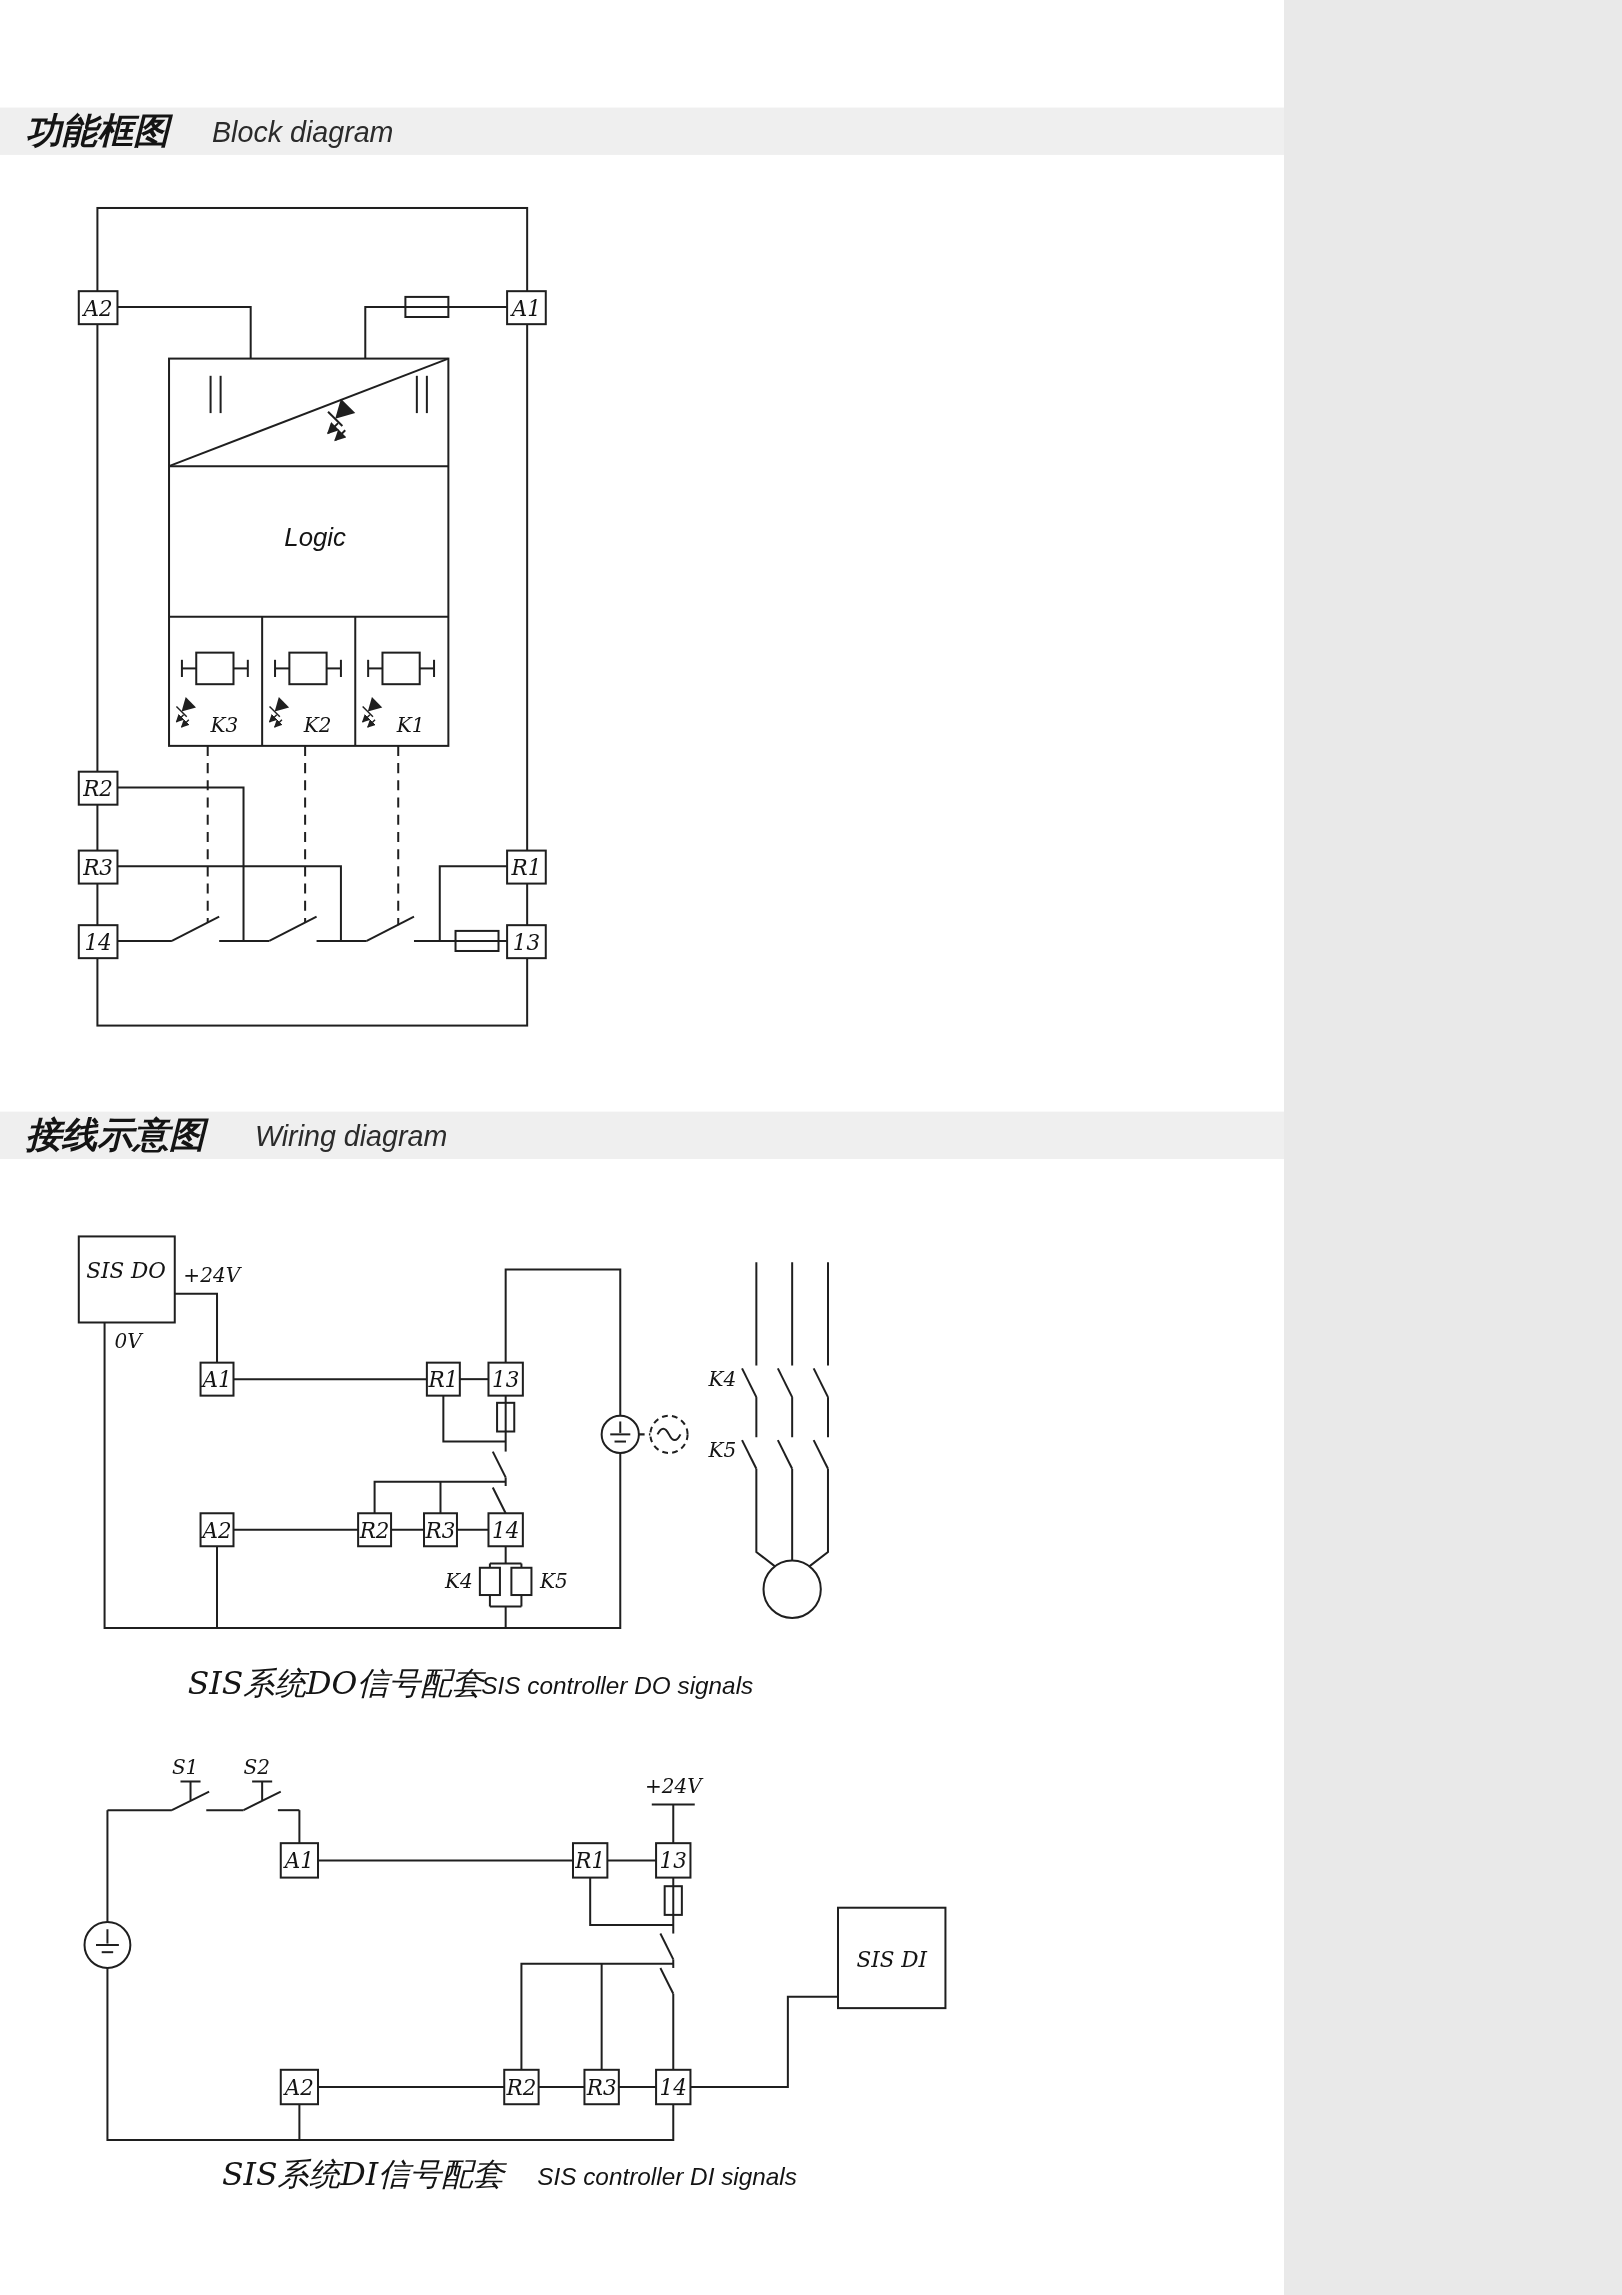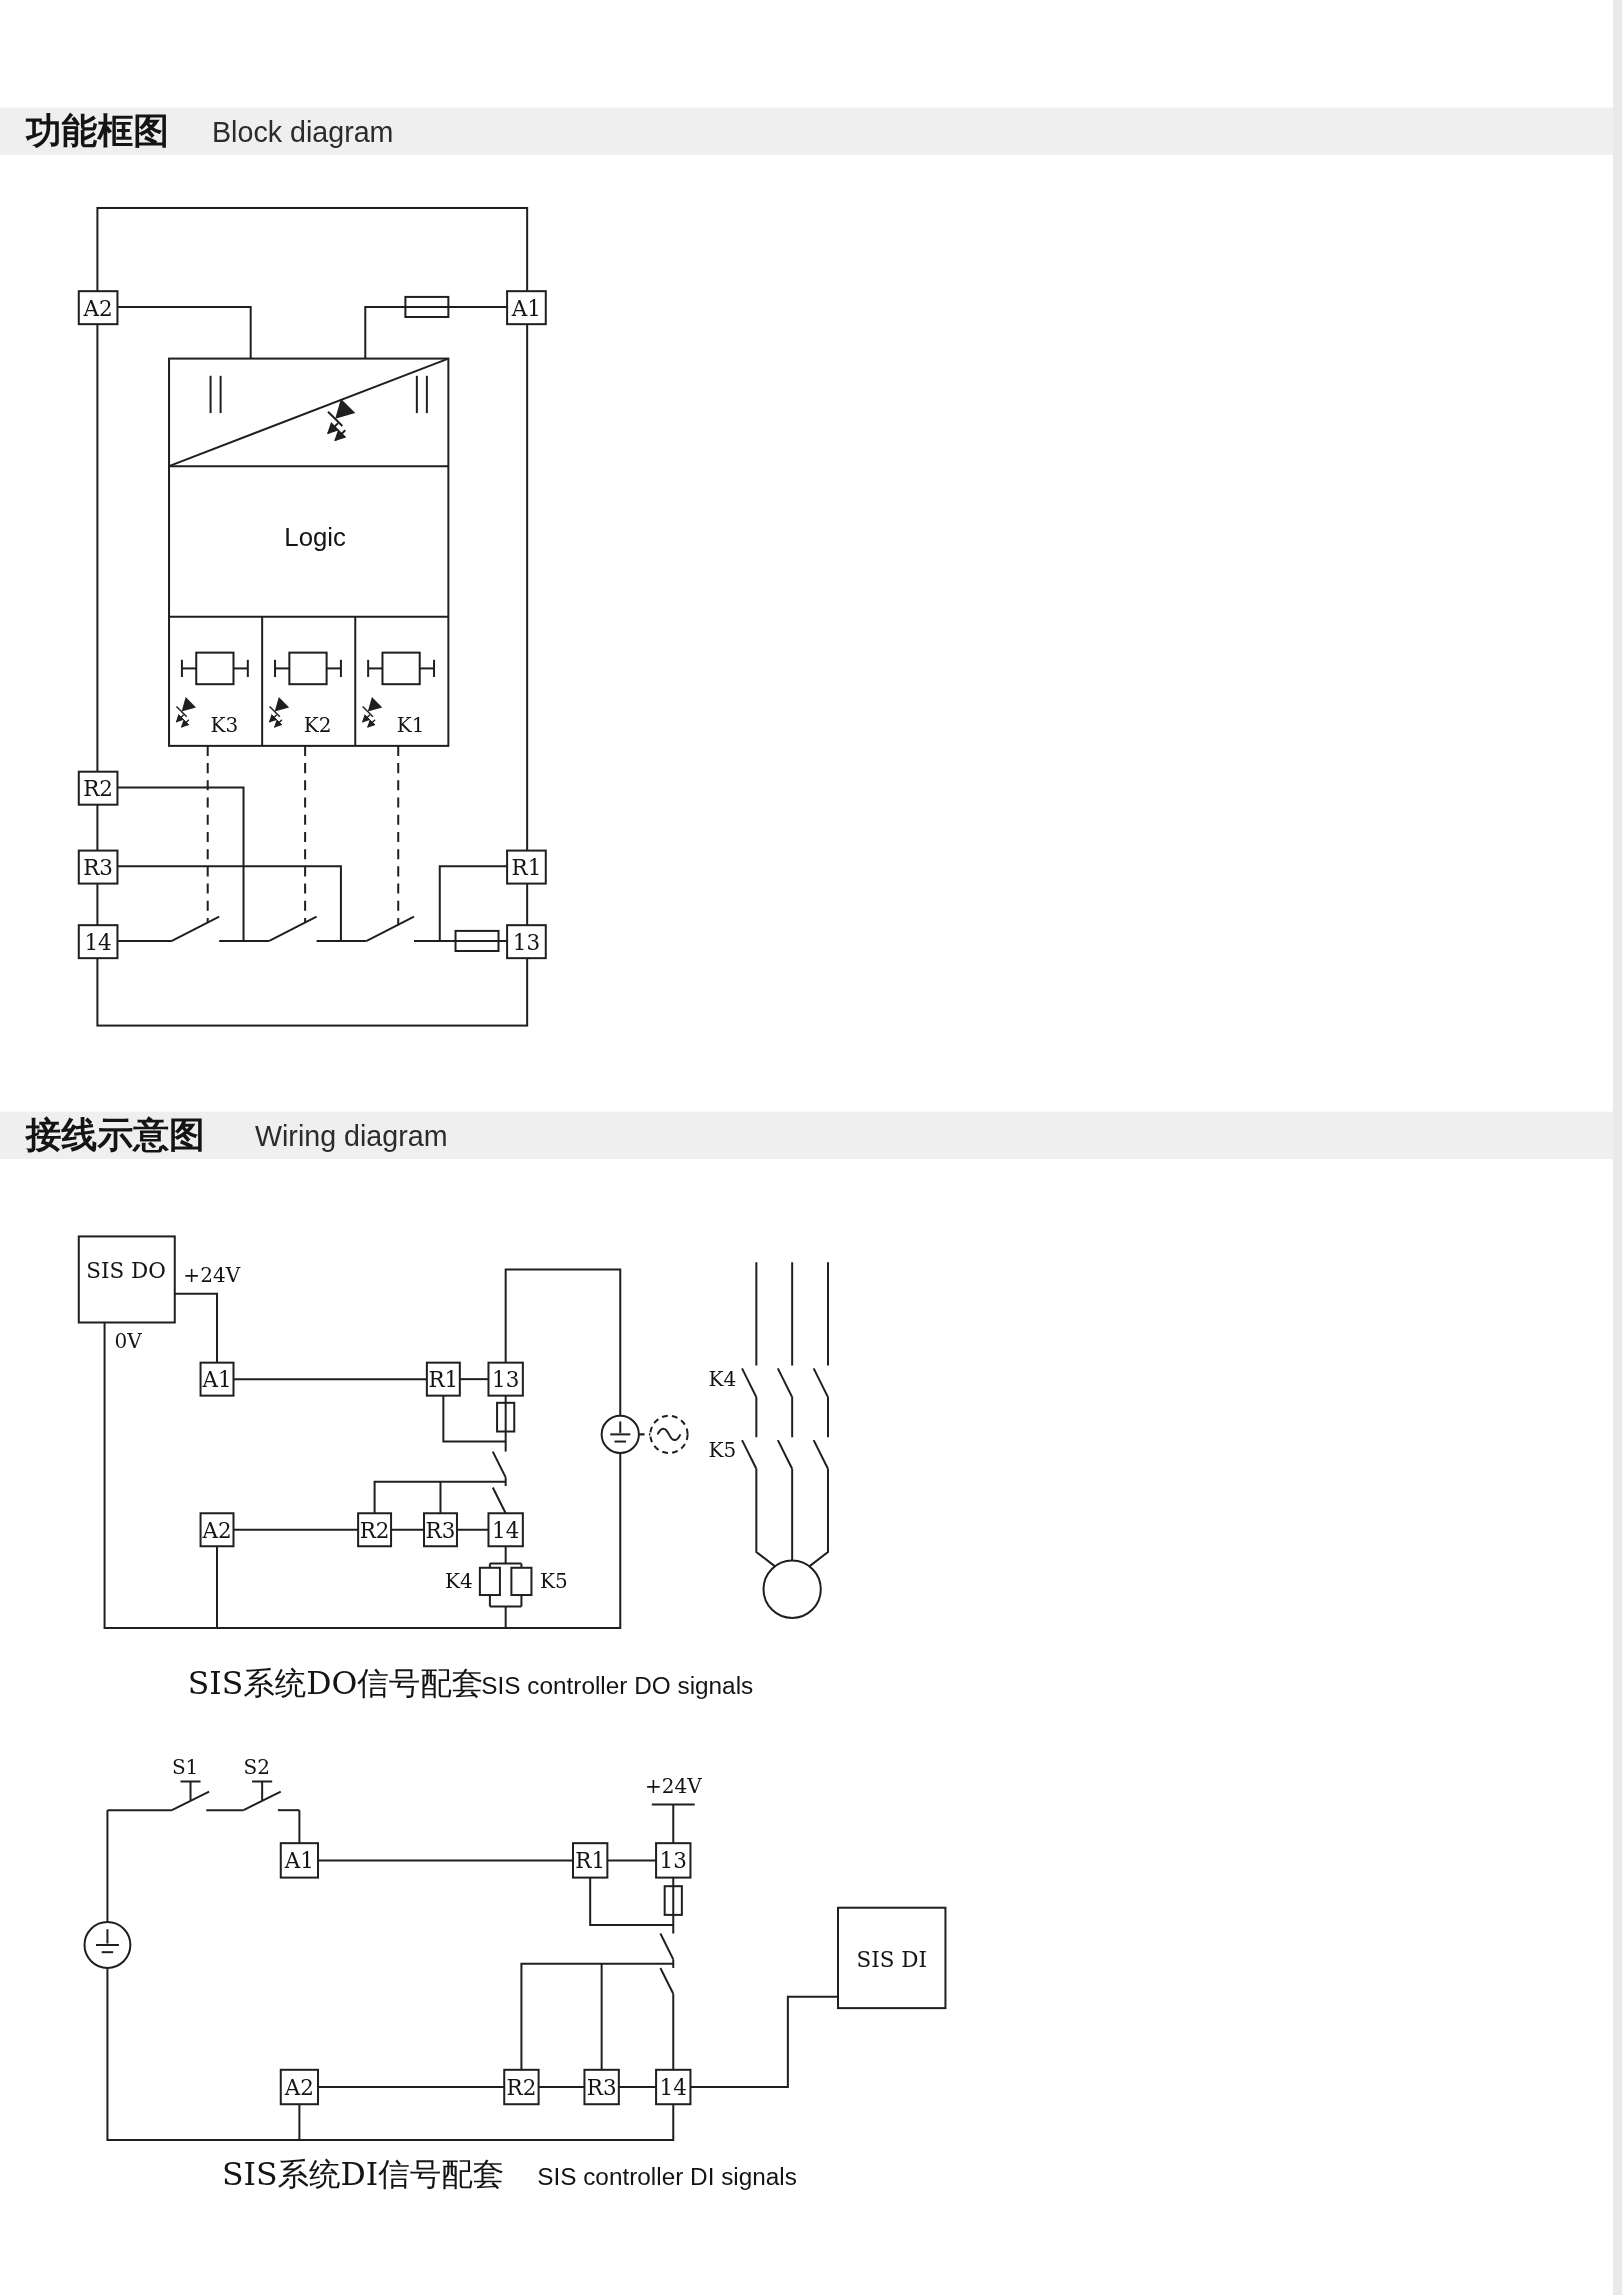--- a/index.html
+++ b/index.html
@@ -4,23 +4,24 @@
 <style>
   :root{
     --line-color:#1f1f1f;
     --header-bg:#efefef;
     --text-color:#141414;
     --page-bg:#ffffff;
   }
   html,body{margin:0;padding:0;background:#e9e9e9;}
   .page{
     position:relative;
-    width:1613px;height:2295px;
+    width:1284px;height:2295px;
     background:var(--page-bg);
     overflow:hidden;
+    font-style:italic;
   }
   svg{display:block;}
   
   .lines line,.lines polyline,.lines rect,.lines circle,.lines path{
     stroke:var(--line-color);
     stroke-width:1.4;
     fill:none;
   }
   .wf{fill:#ffffff !important;}
   .dash{stroke-dasharray:7 5;}

